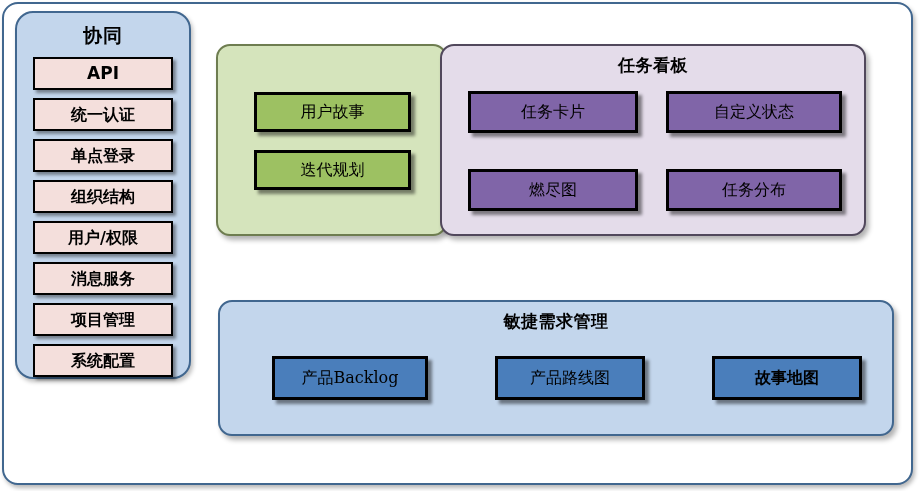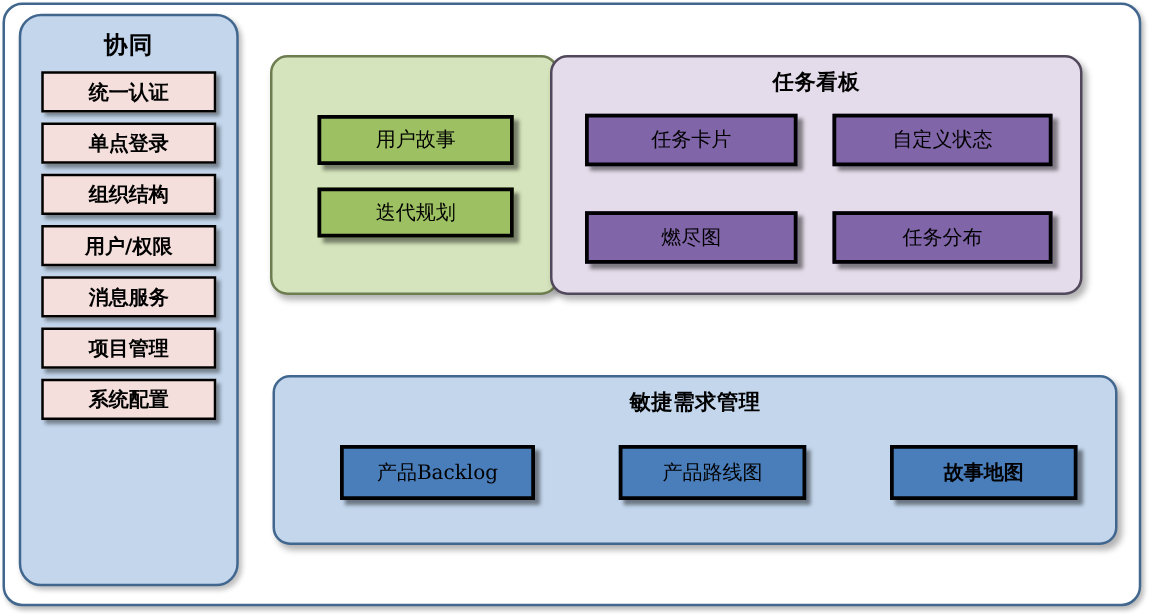--- a/index.html
+++ b/index.html
@@ -33,21 +33,21 @@
     border-radius: 16px;
     box-shadow: 2px 3px 4px rgba(0,0,0,0.28);
   }
 
   
   .sidebar {
     position: absolute;
     left: 15px;
     top: 11px;
     width: 176px;
-    height: 458px;
+    height: 368px;
     box-sizing: border-box;
     background: #c3d6ec;
     border: 2px solid #41678f;
     border-radius: 18px;
     box-shadow: 2px 3px 4px rgba(0,0,0,0.25);
   }
   .sidebar-title {
     text-align: center;
     font-size: 19px;
     font-weight: bold;
@@ -138,20 +138,21 @@
 </head>
 <body>
 
 <div id="canvas">
 
   <div class="outer-frame"></div>
 
   <div class="sidebar">
     <div class="sidebar-title">协同</div>
     <div class="sidebar-list">
+      <div class="side-item api">API</div>
       <div class="side-item">统一认证</div>
       <div class="side-item">单点登录</div>
       <div class="side-item">组织结构</div>
       <div class="side-item">用户/权限</div>
       <div class="side-item">消息服务</div>
       <div class="side-item">项目管理</div>
       <div class="side-item">系统配置</div>
     </div>
   </div>
 

